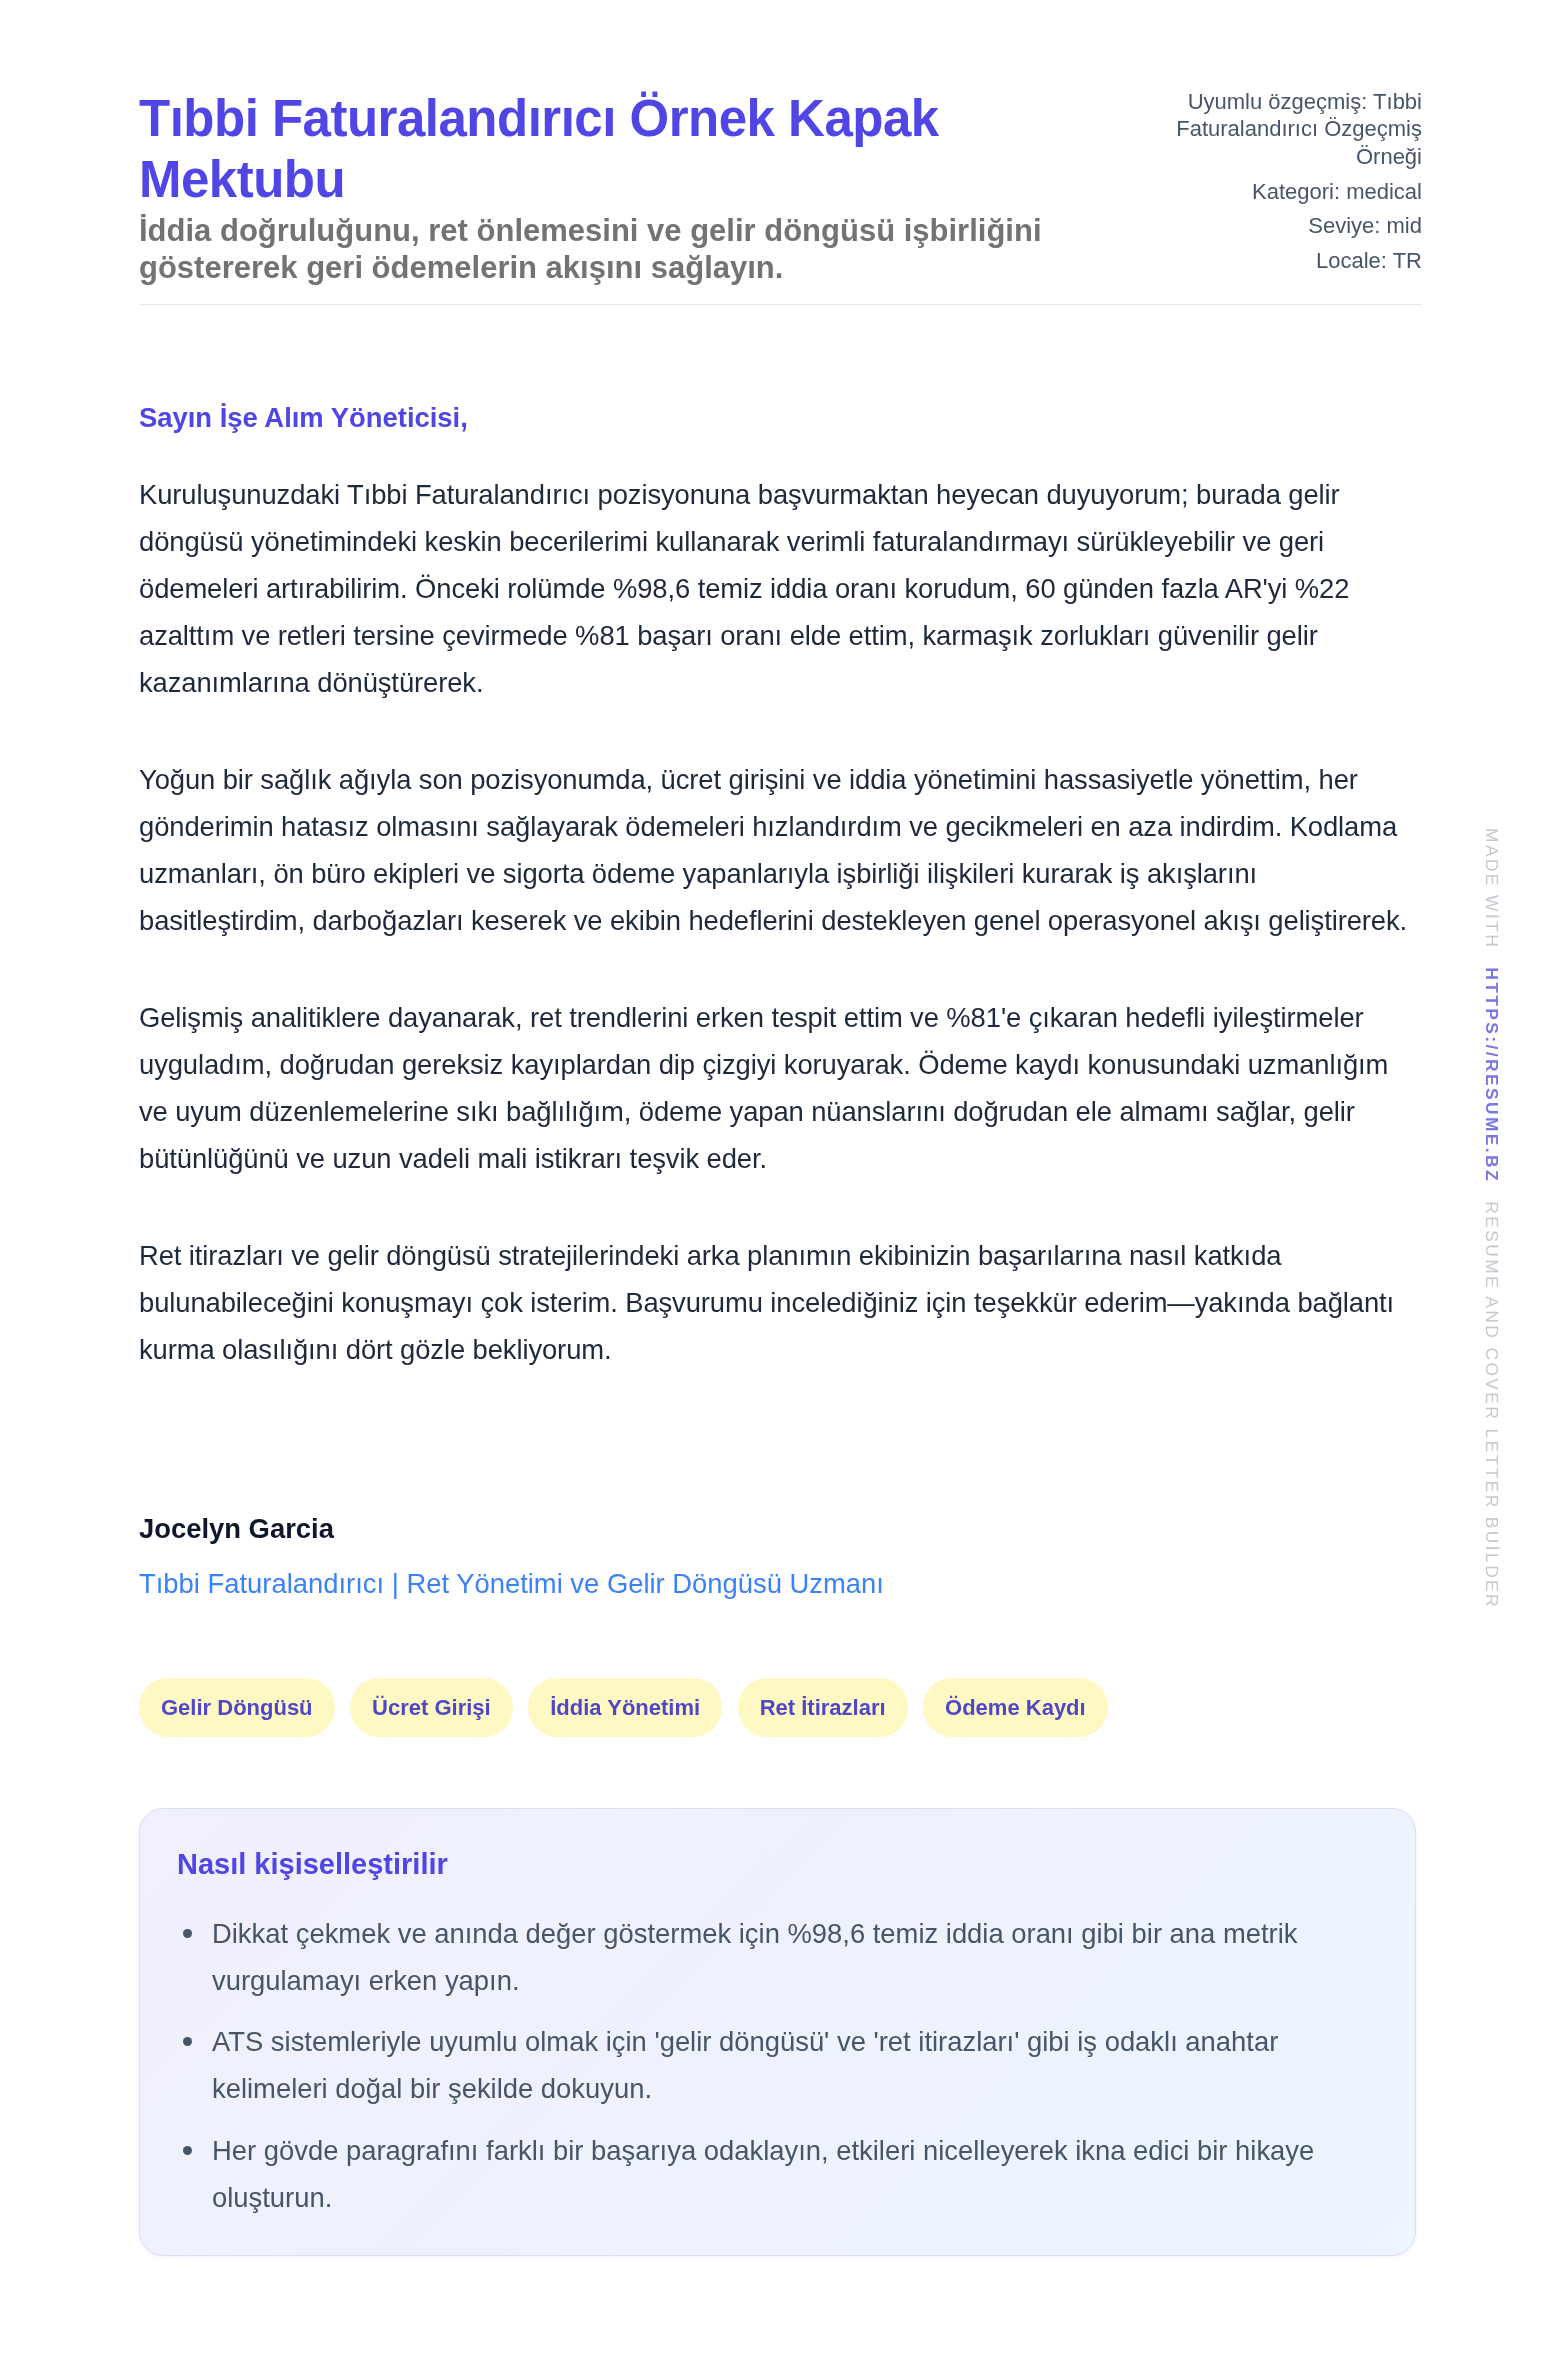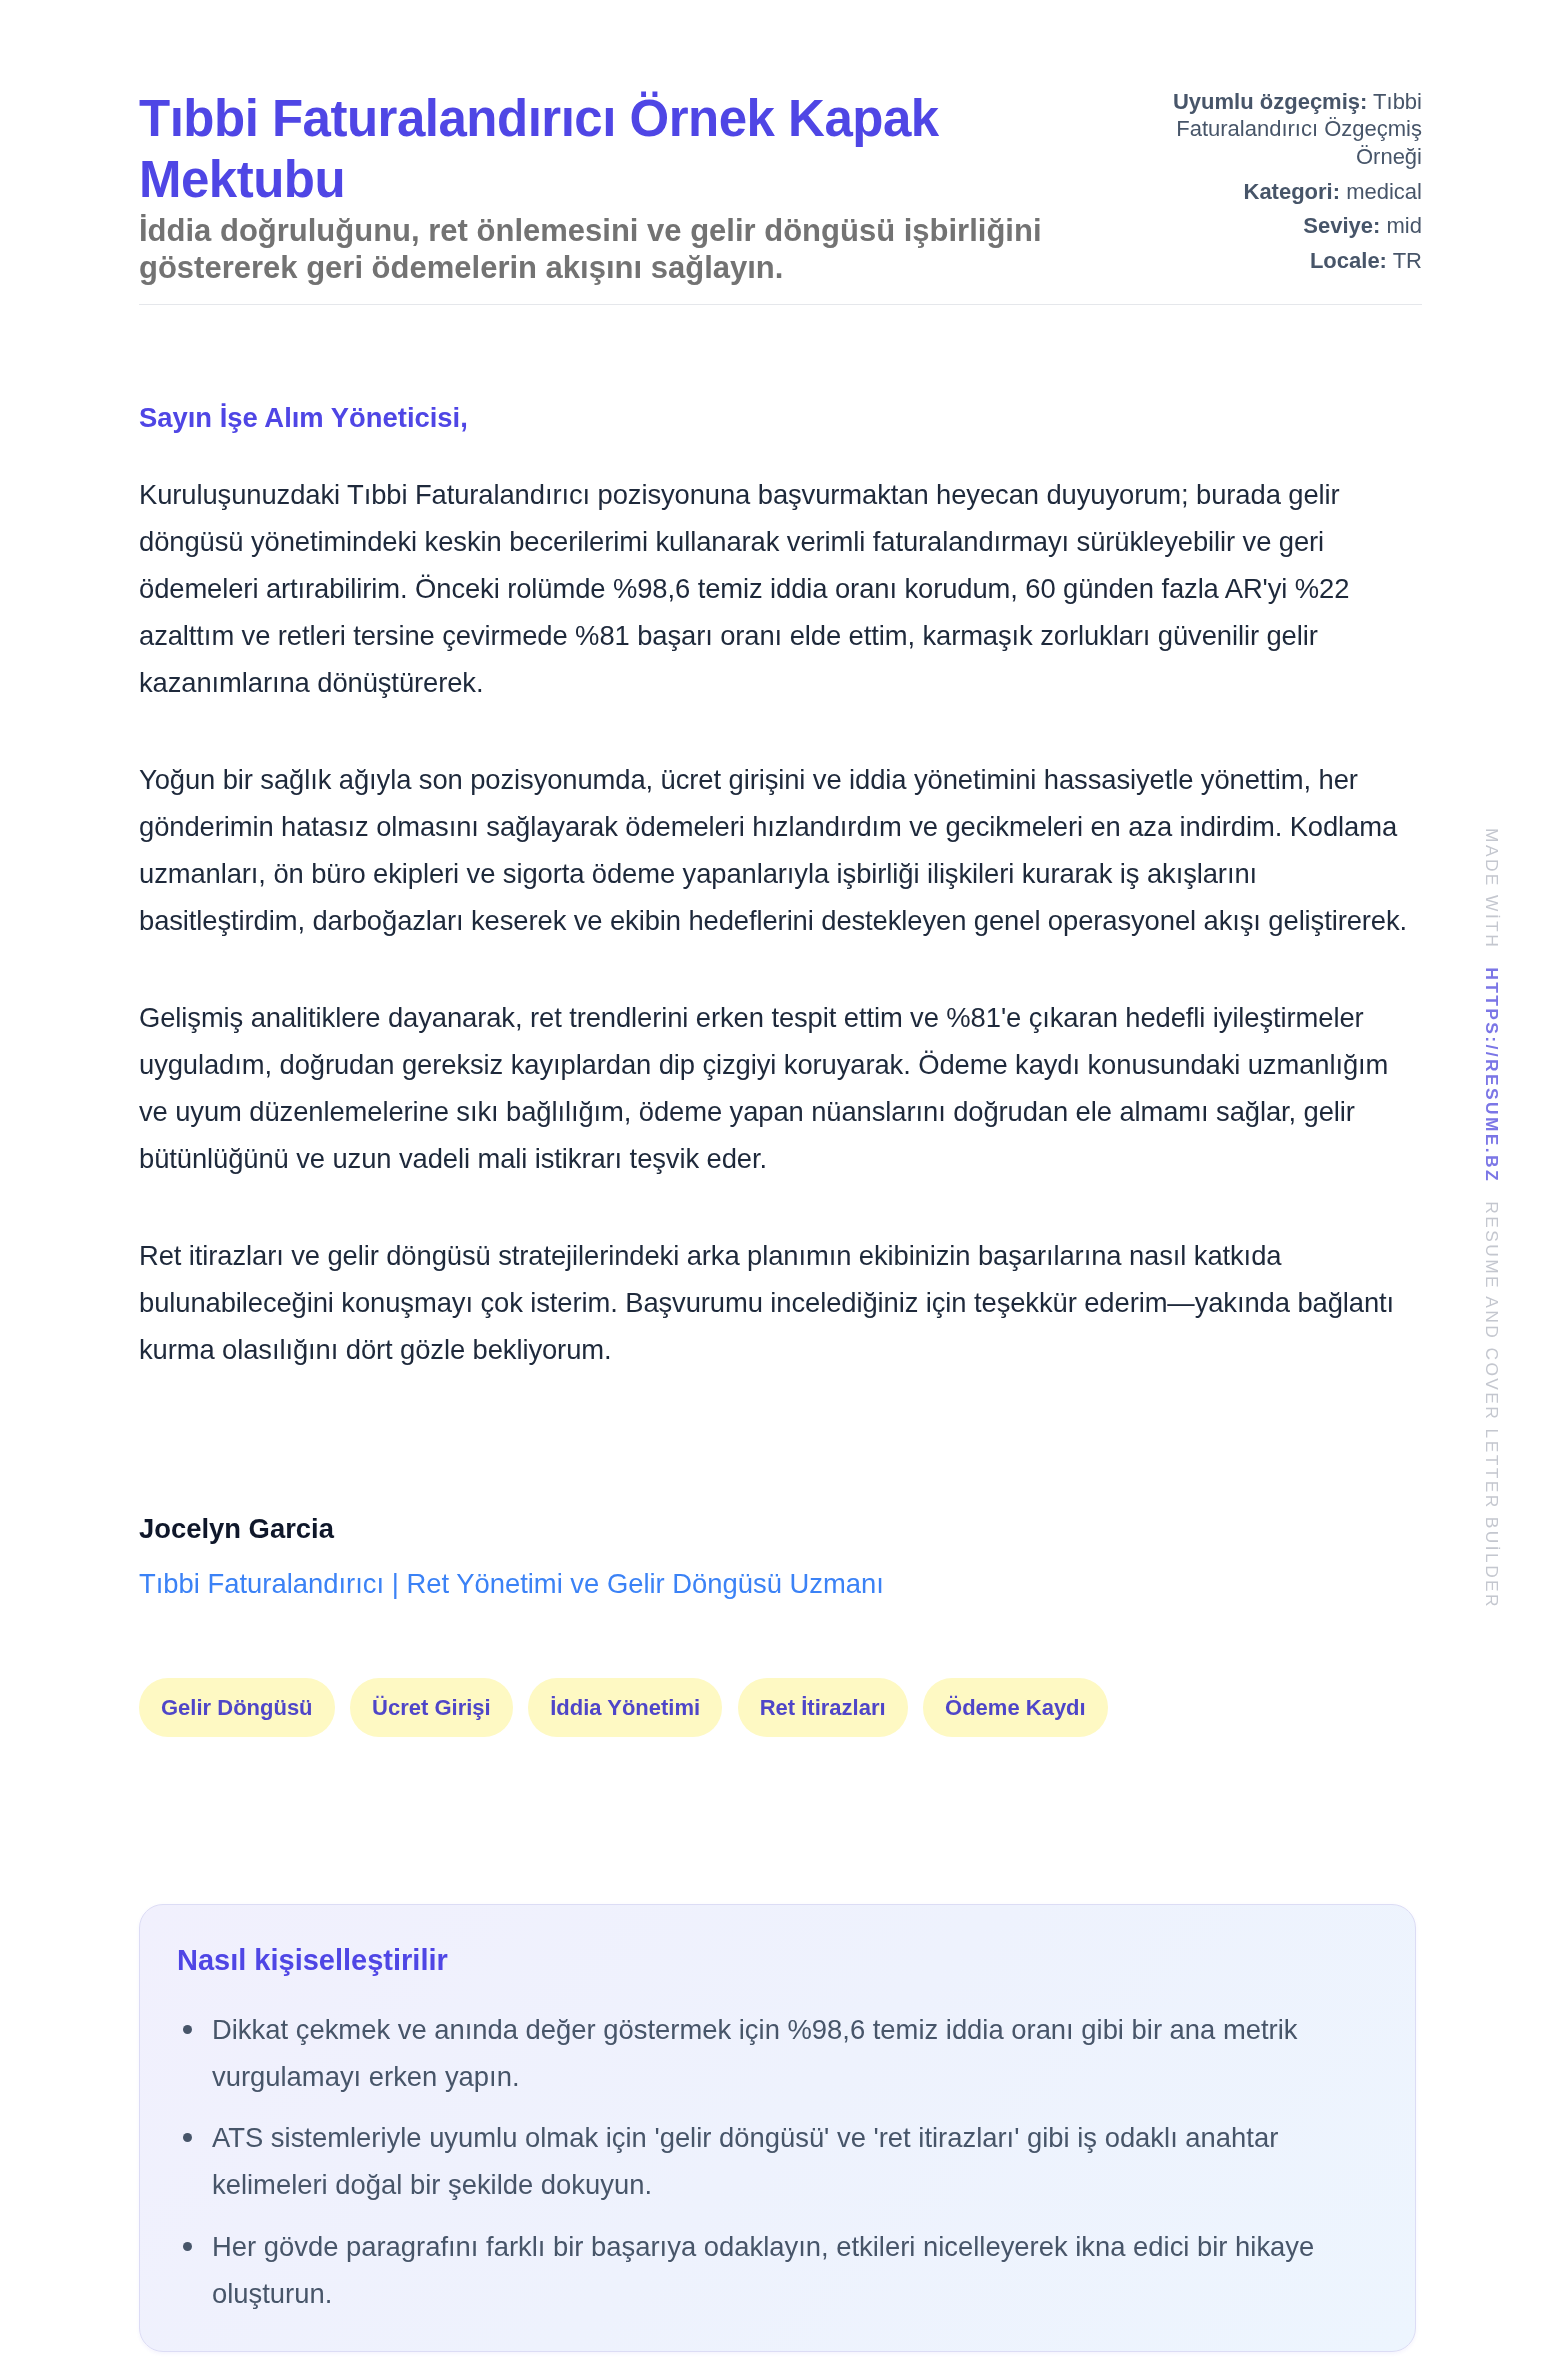--- a/index.html
+++ b/index.html
@@ -43,21 +43,21 @@
       position: absolute;
       right: 0;
       top: 88px;
       width: 302px;
       text-align: right;
       font-size: 22px;
       line-height: 27.4px;
       color: #475569;
     }
     .meta-row { margin-bottom: 7.3px; }
-    .meta-row .k { font-weight: 700; }
+    .meta-row .k { font-weight: 400; }
     .greeting {
       position: absolute;
       top: 399px;
       font-size: 27.4px;
       font-weight: 700;
       color: #4f46e5;
       line-height: 37px;
     }
     .body {
       position: absolute;
@@ -100,21 +100,21 @@
       background: #fef9c3;
       color: #4f46c8;
       font-size: 22px;
       font-weight: 600;
       display: flex;
       align-items: center;
       white-space: nowrap;
     }
     .tips {
       position: absolute;
-      top: 1904px;
+      top: 1808px;
       width: 1277px;
       height: 448px;
       border: 1.8px solid #dcdcf5;
       border-radius: 24px;
       background: linear-gradient(135deg, #f1f0fd 0%, #eef2fd 50%, #edf5fe 100%);
       box-shadow: 0 1.8px 3.7px rgba(79,70,229,0.06);
       padding: 35px 37px 0 37px;
     }
     .tips-title {
       font-size: 29px;

